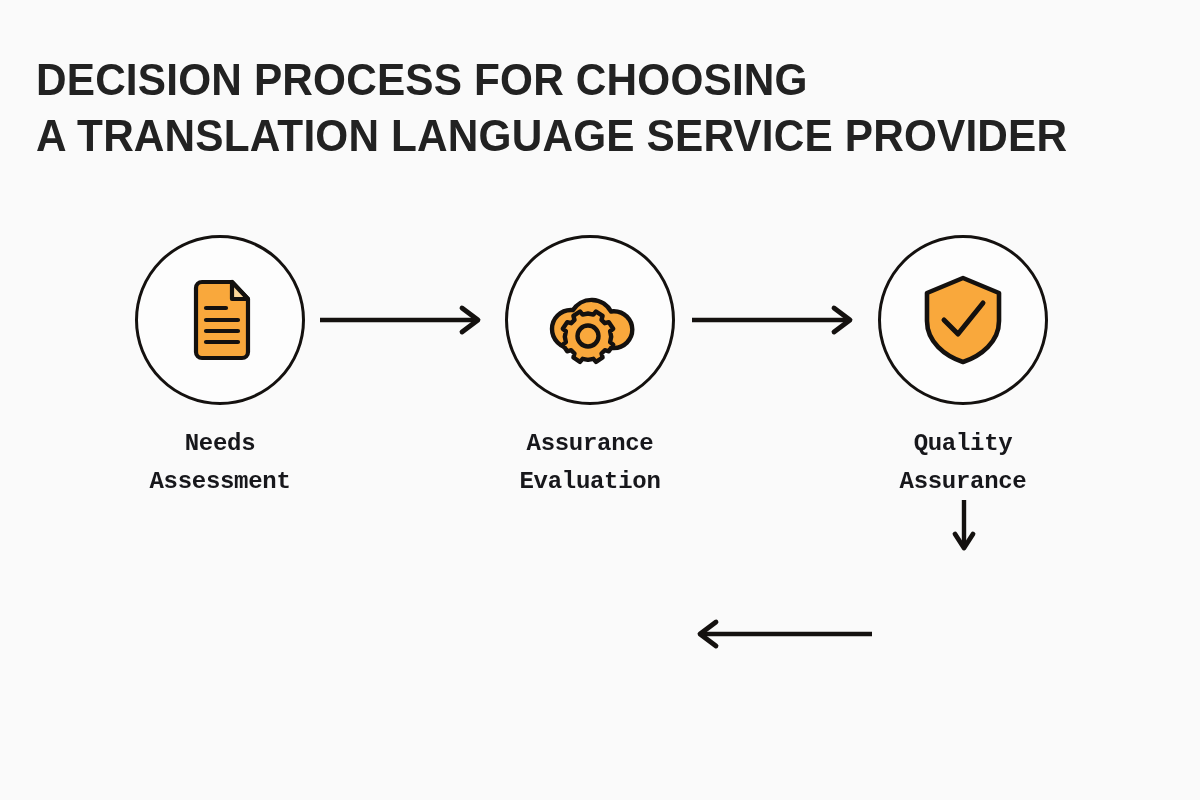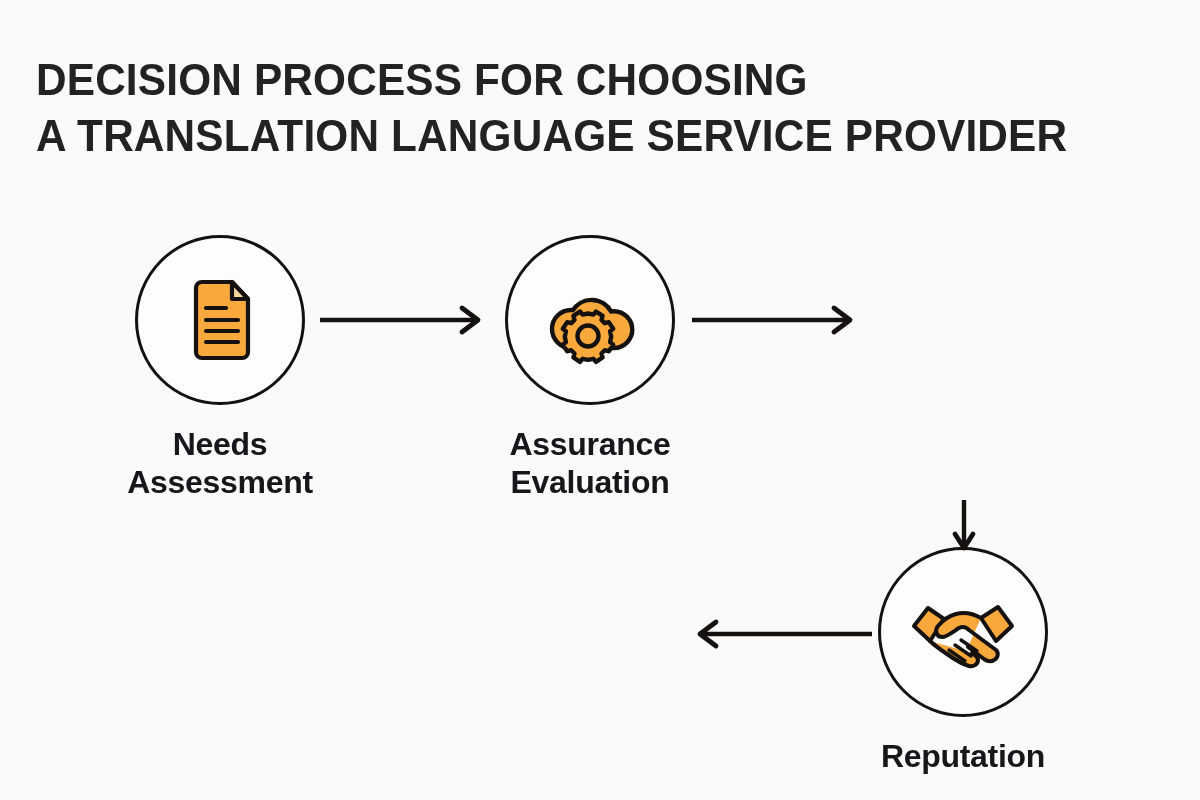--- a/index.html
+++ b/index.html
@@ -58,23 +58,23 @@
     display: flex;
     align-items: center;
     justify-content: center;
     box-sizing: border-box;
   }
   .node-circle svg { display: block; }
 
   .node-label {
     margin-top: 20px;
     color: #17171b;
-    font-family: Liberation Sans, sans-serif;
+    font-family: Liberation Mono, monospace;
     font-weight: 700;
-    font-size: 32px;
+    font-size: 24px;
     line-height: 38px;
     letter-spacing: -0.3px;
     white-space: pre-line;
   }
 
   
   #node-needs        { left: 220px; top: 235px; }
   #node-technology   { left: 590px; top: 235px; }
   #node-quality      { left: 963px; top: 235px; }
   #node-pricing      { left: 588px; top: 547px; }
@@ -126,42 +126,34 @@
           <path d="M31 74 a19 19 0 0 1 0 -38 q1 0 2 .2 A22 22 0 0 1 71 37.5 q1.4 -.3 2.9 -.3 a18.4 18.4 0 0 1 0 36.8 Z" fill="#f9a83c" stroke="#14110f" stroke-width="4.4" stroke-linejoin="round"></path>
           <path d="M50 41.5 l5.4 1.1 2.6 -3.1 6.6 4.4 -1.1 4 3.3 3.3 4 -1.1 4.4 6.6 -3.1 2.6 1.1 5.4 -1.1 5.4 3.1 2.6 -4.4 6.6 -4 -1.1 -3.3 3.3 1.1 4 -6.6 4.4 -2.6 -3.1 -5.4 1.1 -5.4 -1.1 -2.6 3.1 -6.6 -4.4 1.1 -4 -3.3 -3.3 -4 1.1 -4.4 -6.6 3.1 -2.6 -1.1 -5.4 1.1 -5.4 -3.1 -2.6 4.4 -6.6 4 1.1 3.3 -3.3 -1.1 -4 6.6 -4.4 2.6 3.1 Z" transform="translate(-2,-2)" fill="#f9a83c" stroke="#14110f" stroke-width="4.4" stroke-linejoin="round"></path>
           <circle cx="48" cy="62" r="10.5" fill="#f9a83c" stroke="#14110f" stroke-width="4.4"></circle>
         </svg>
       </span>
     </div>
     <div class="node-label">Assurance
 Evaluation</div>
   </div>
 
-
-
-  <div class="node" id="node-reputation">
+  <div class="node" id="node-quality">
     <div class="node-circle">
       <span>
-        <svg width="110" height="80" viewBox="0 0 110 80" aria-hidden="true">
-
-          <path d="M6 34 L20 16 L36 27 L22 49 Z" fill="#f9a83c" stroke="#14110f" stroke-width="4" stroke-linejoin="round"></path>
-
-          <path d="M104 34 L90 15 L73 26 L88 49 Z" fill="#f9a83c" stroke="#14110f" stroke-width="4" stroke-linejoin="round"></path>
-
-          <path d="M73 26 C64 21 56 20 48 22 C41 24 34 29 30 34 C26 39 29 45 34 45 C39 45 46 39 51 36 C55 34 58 35 61 38 L88 58 C91 61 90 66 86 68 C83 70 79 69 76 67 L60 55" fill="#f9a83c" stroke="#14110f" stroke-width="4" stroke-linejoin="round" stroke-linecap="round"></path>
-
-          <path d="M22 49 C27 54 33 58 39 62 C46 67 54 72 61 74 C66 75 70 72 70 68 C70 65 67 63 64 61" fill="#f9a83c" stroke="#14110f" stroke-width="4" stroke-linejoin="round" stroke-linecap="round"></path>
-          <path d="M41 58 L57 69" fill="none" stroke="#14110f" stroke-width="3.4" stroke-linecap="round"></path>
-          <path d="M47 53 L63 64" fill="none" stroke="#14110f" stroke-width="3.4" stroke-linecap="round"></path>
-          <path d="M53 48 L69 59" fill="none" stroke="#14110f" stroke-width="3.4" stroke-linecap="round"></path>
+        <svg width="92" height="96" viewBox="0 0 92 96" aria-hidden="true">
+          <path d="M46 6 L82 21 V49 C82 70 64 84 46 90 C28 84 10 70 10 49 V21 Z" fill="#f9a83c" stroke="#14110f" stroke-width="4.6" stroke-linejoin="round"></path>
+          <path d="M27 48 L41 62 L66 31" fill="none" stroke="#14110f" stroke-width="5" stroke-linecap="round" stroke-linejoin="round"></path>
         </svg>
       </span>
     </div>
-    <div class="node-label">Reputation</div>
+    <div class="node-label">Quality
+Assurance</div>
   </div>
+
+
 
   <div class="connector" id="arrow-needs-technology">
     <svg width="166" height="30" viewBox="0 0 166 30" aria-hidden="true">
       <line x1="2" y1="15" x2="156" y2="15" stroke="#14110f" stroke-width="4.4" stroke-linecap="butt"></line>
       <polyline points="144,3 160,15 144,27" fill="none" stroke="#14110f" stroke-width="4.8" stroke-linecap="round" stroke-linejoin="round"></polyline>
     </svg>
   </div>
 
   <div class="connector" id="arrow-technology-quality">
     <svg width="166" height="30" viewBox="0 0 166 30" aria-hidden="true">

